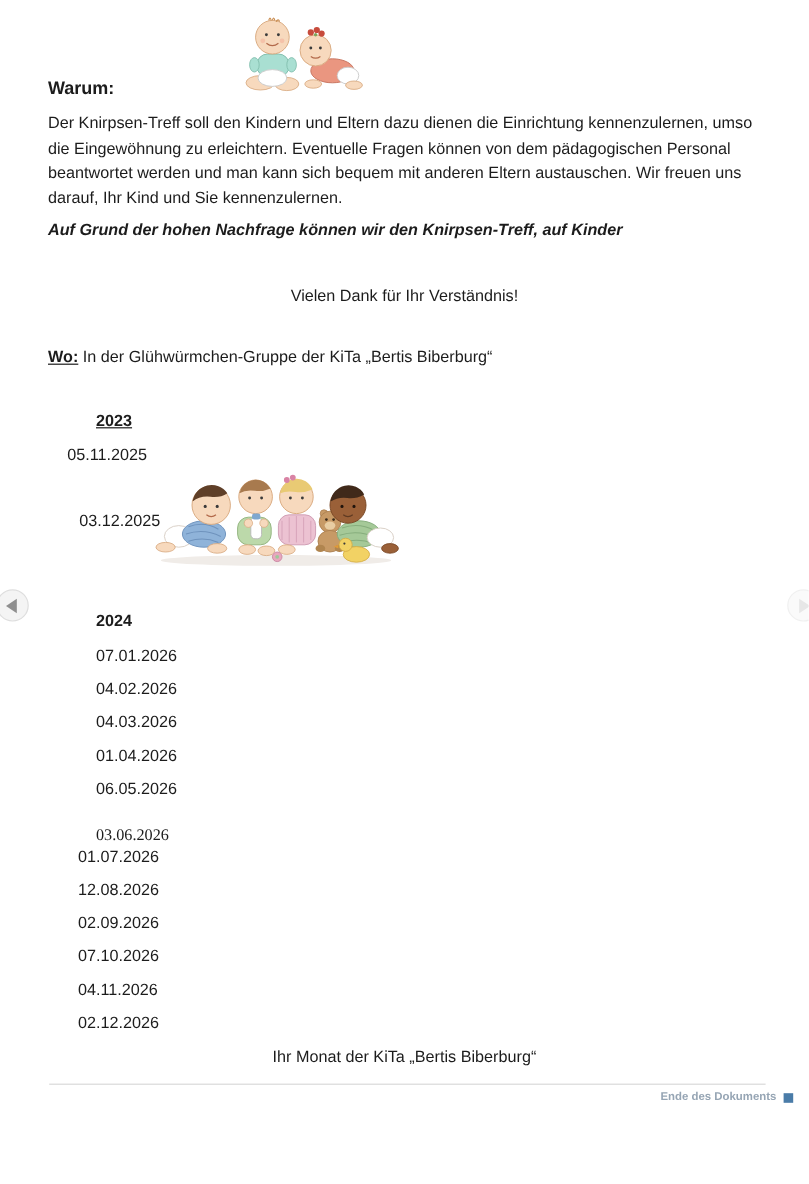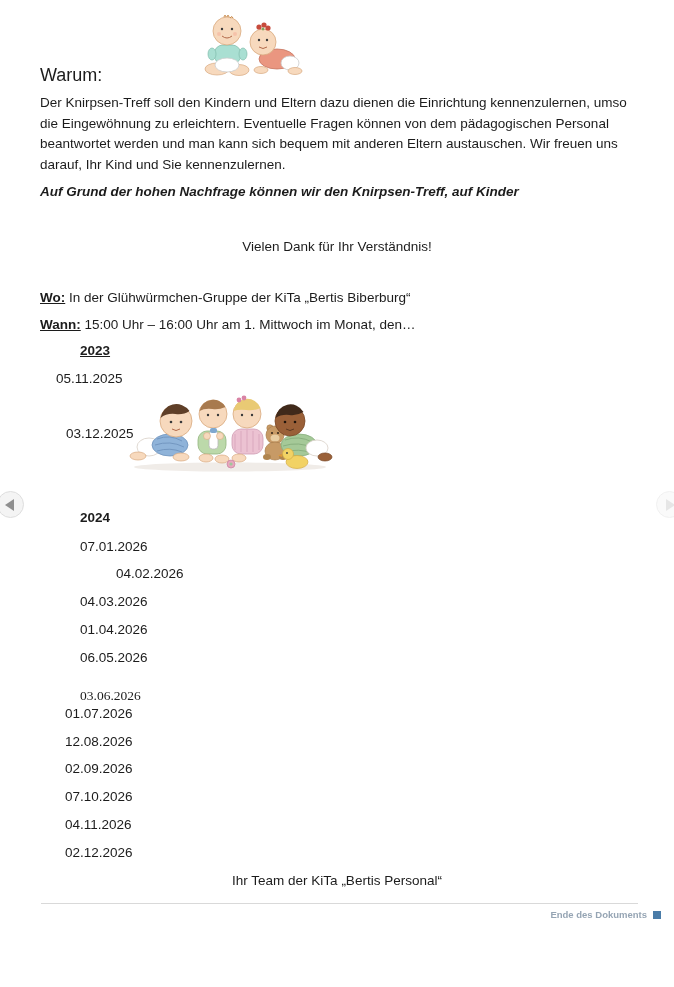--- a/index.html
+++ b/index.html
@@ -3,21 +3,21 @@
 <meta charset="utf-8">
 <style>
   * { margin:0; padding:0; box-sizing:border-box; }
   html,body { background:#fff; }
   .page {
     position:relative; width:674px; height:987px; margin:0 auto;
     background:#ffffff; overflow:hidden;
     font-family:"Liberation Sans", sans-serif; color:#1c1c1c;
   }
   .abs { position:absolute; }
-  .h-bold { font-weight:normal; font-size:18px; }
+  .h-bold { font-weight:bold; font-size:15px; }
   .body-text { font-size:13.5px; line-height:20.5px; }
   .notice { font-size:13.5px; font-style:italic; font-weight:600; }
   .center-line { left:0; right:0; text-align:center; font-size:13.5px; }
   .label-ul { font-weight:bold; text-decoration:underline; }
   .year-head { font-weight:bold; font-size:13.5px; }
   .year-head.ul { text-decoration:underline; }
   .date-item { font-size:13.5px; }
 
   
   .nav-btn {
@@ -85,21 +85,20 @@
   <div class="abs h-bold" style="left:40px; top:65px;">Warum:</div>
 
   <div class="abs body-text" style="left:40px; top:93px; width:608px;">Der Knirpsen-Treff soll den Kindern und Eltern dazu dienen die Einrichtung kennenzulernen, umso die Eingewöhnung zu erleichtern. Eventuelle Fragen können von dem pädagogischen Personal beantwortet werden und man kann sich bequem mit anderen Eltern austauschen. Wir freuen uns darauf, Ihr Kind und Sie kennenzulernen.</div>
 
   <div class="abs notice" style="left:40px; top:184px;">Auf Grund der hohen Nachfrage können wir den Knirpsen-Treff, auf Kinder</div>
 
   <div class="abs center-line" style="top:239px;">Vielen Dank für Ihr Verständnis!</div>
 
   <div class="abs body-text" style="left:40px; top:288px;"><span class="label-ul">Wo:</span><span> In der Glühwürmchen-Gruppe der KiTa „Bertis Biberburg“</span></div>
 
-  <div class="abs body-text" style="left:40px; top:315px;"><span class="label-ul">Wann:</span><span> 15:00 Uhr – 16:00 Uhr am  1. Mittwoch im Monat, den…</span></div>
 
   <div class="abs year-head ul" style="left:80px; top:343px;">2023</div>
   <div class="abs date-item" style="left:56px; top:371px;">05.11.2025</div>
   <div class="abs date-item" style="left:66px; top:426px;">03.12.2025</div>
 
   <svg class="abs" style="left:127px; top:384px;" width="206" height="90" viewBox="0 0 206 90">
     <ellipse cx="103" cy="83" rx="96" ry="4.5" fill="#f0ece8"></ellipse>
 
     <ellipse cx="22" cy="63" rx="12" ry="9" fill="#ffffff" stroke="#d8cfc6" stroke-width="0.8"></ellipse>
     <ellipse cx="11" cy="72" rx="8" ry="4" fill="#f7d9bd" stroke="#d8a97f" stroke-width="0.7"></ellipse>
@@ -158,33 +157,33 @@
     <circle cx="161" cy="70" r="5.5" fill="#f2d264" stroke="#d4ac44" stroke-width="0.7"></circle>
     <path d="M155 70 l-4 1.5 l4 1.5 z" fill="#e09a3a"></path>
     <circle cx="160" cy="69" r="0.9" fill="#3a3a3a"></circle>
 
     <circle cx="104" cy="80" r="4" fill="#e8a7bd" stroke="#c783a0" stroke-width="0.7"></circle>
     <circle cx="104" cy="80" r="1.6" fill="#9ec89a"></circle>
   </svg>
 
   <div class="abs year-head" style="left:80px; top:510px;">2024</div>
   <div class="abs date-item" style="left:80px; top:539px;">07.01.2026</div>
-  <div class="abs date-item" style="left:80px; top:566px;margin-left:36px;">04.02.2026</div>
+  <div class="abs date-item" style="left:80px; top:566px;">04.02.2026</div>
   <div class="abs date-item" style="left:80px; top:594px;">04.03.2026</div>
   <div class="abs date-item" style="left:80px; top:622px;">01.04.2026</div>
   <div class="abs date-item" style="left:80px; top:650px;">06.05.2026</div>
   <div class="abs date-item" style="left:80px; top:688px;font-family:Liberation Serif, serif;">03.06.2026</div>
   <div class="abs date-item" style="left:65px; top:706px;">01.07.2026</div>
   <div class="abs date-item" style="left:65px; top:734px;">12.08.2026</div>
   <div class="abs date-item" style="left:65px; top:761px;">02.09.2026</div>
   <div class="abs date-item" style="left:65px; top:789px;">07.10.2026</div>
   <div class="abs date-item" style="left:65px; top:817px;">04.11.2026</div>
   <div class="abs date-item" style="left:65px; top:845px;">02.12.2026</div>
 
-  <div class="abs center-line" style="top:873px;">Ihr Team der KiTa „Bertis Personal“</div>
+  <div class="abs center-line" style="top:873px;">Ihr Monat der KiTa „Bertis Biberburg“</div>
 
   <div class="abs divider"></div>
   <div class="abs footer-row">
     <span class="footer-status">Ende des Dokuments</span>
     <span class="end-square"></span>
   </div>
 
   <div class="abs nav-btn prev">
     <span class="tri-left"></span>
   </div>

